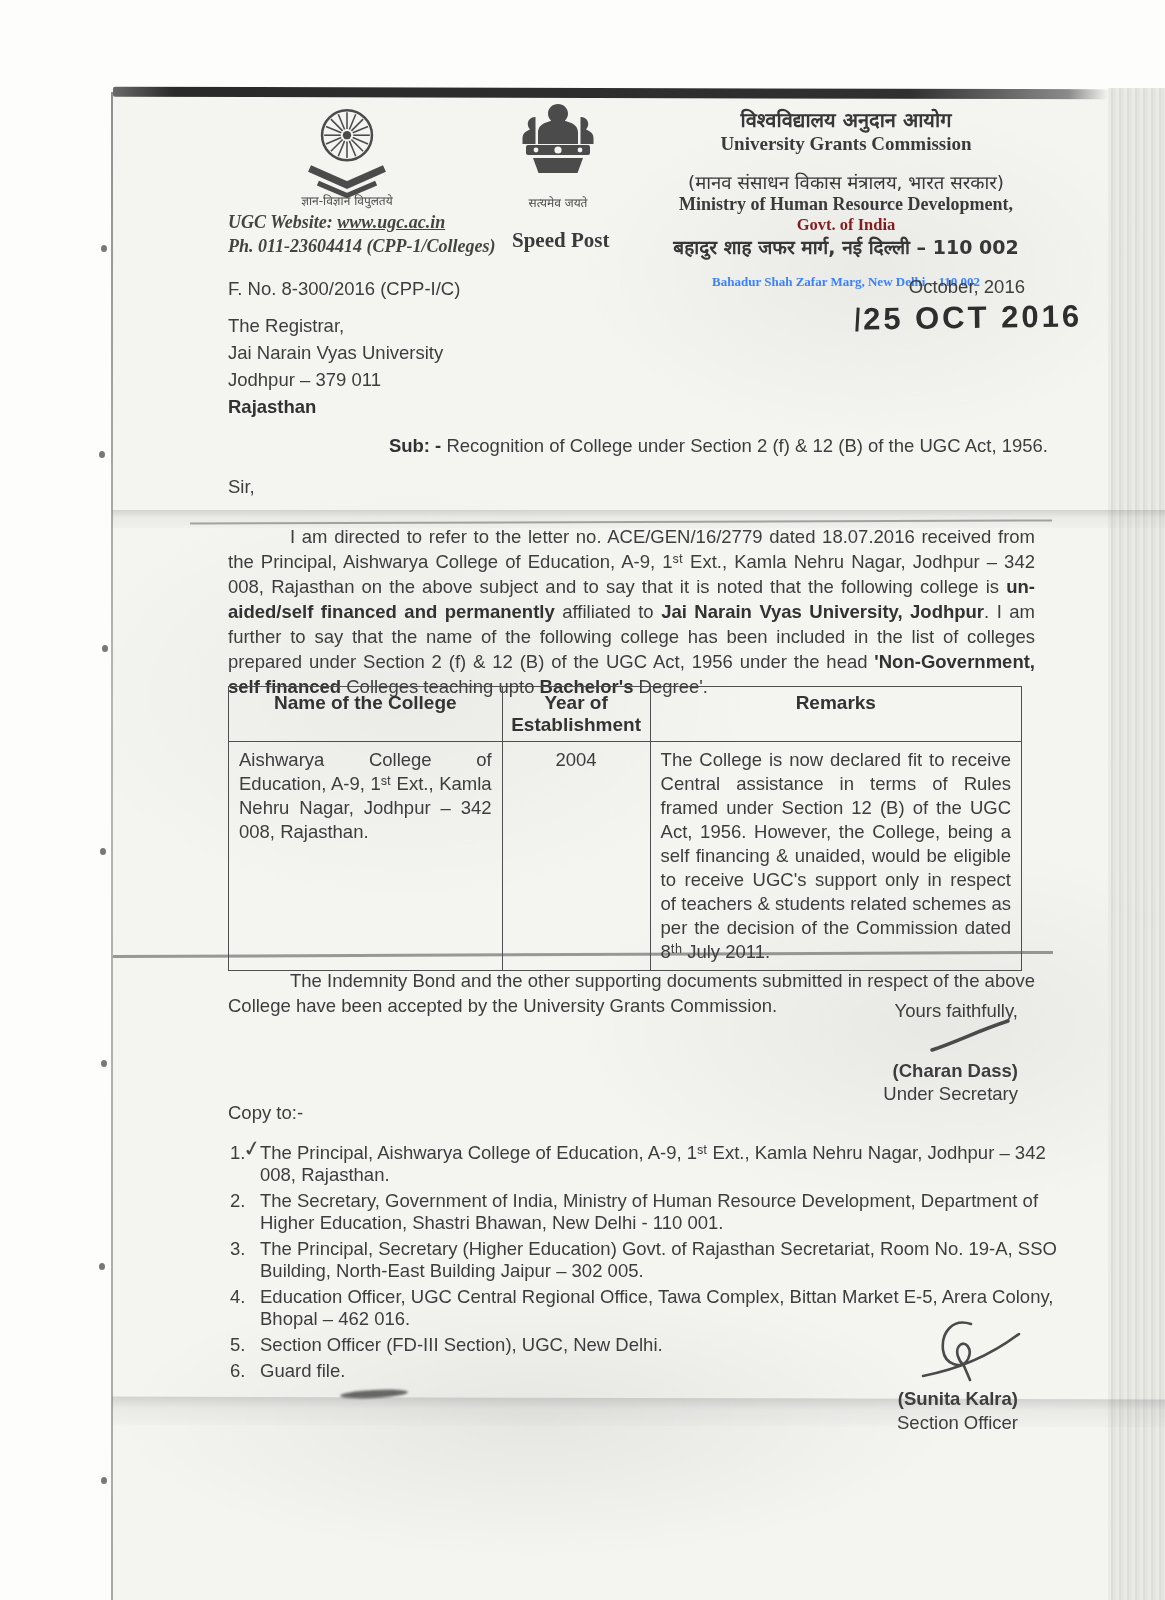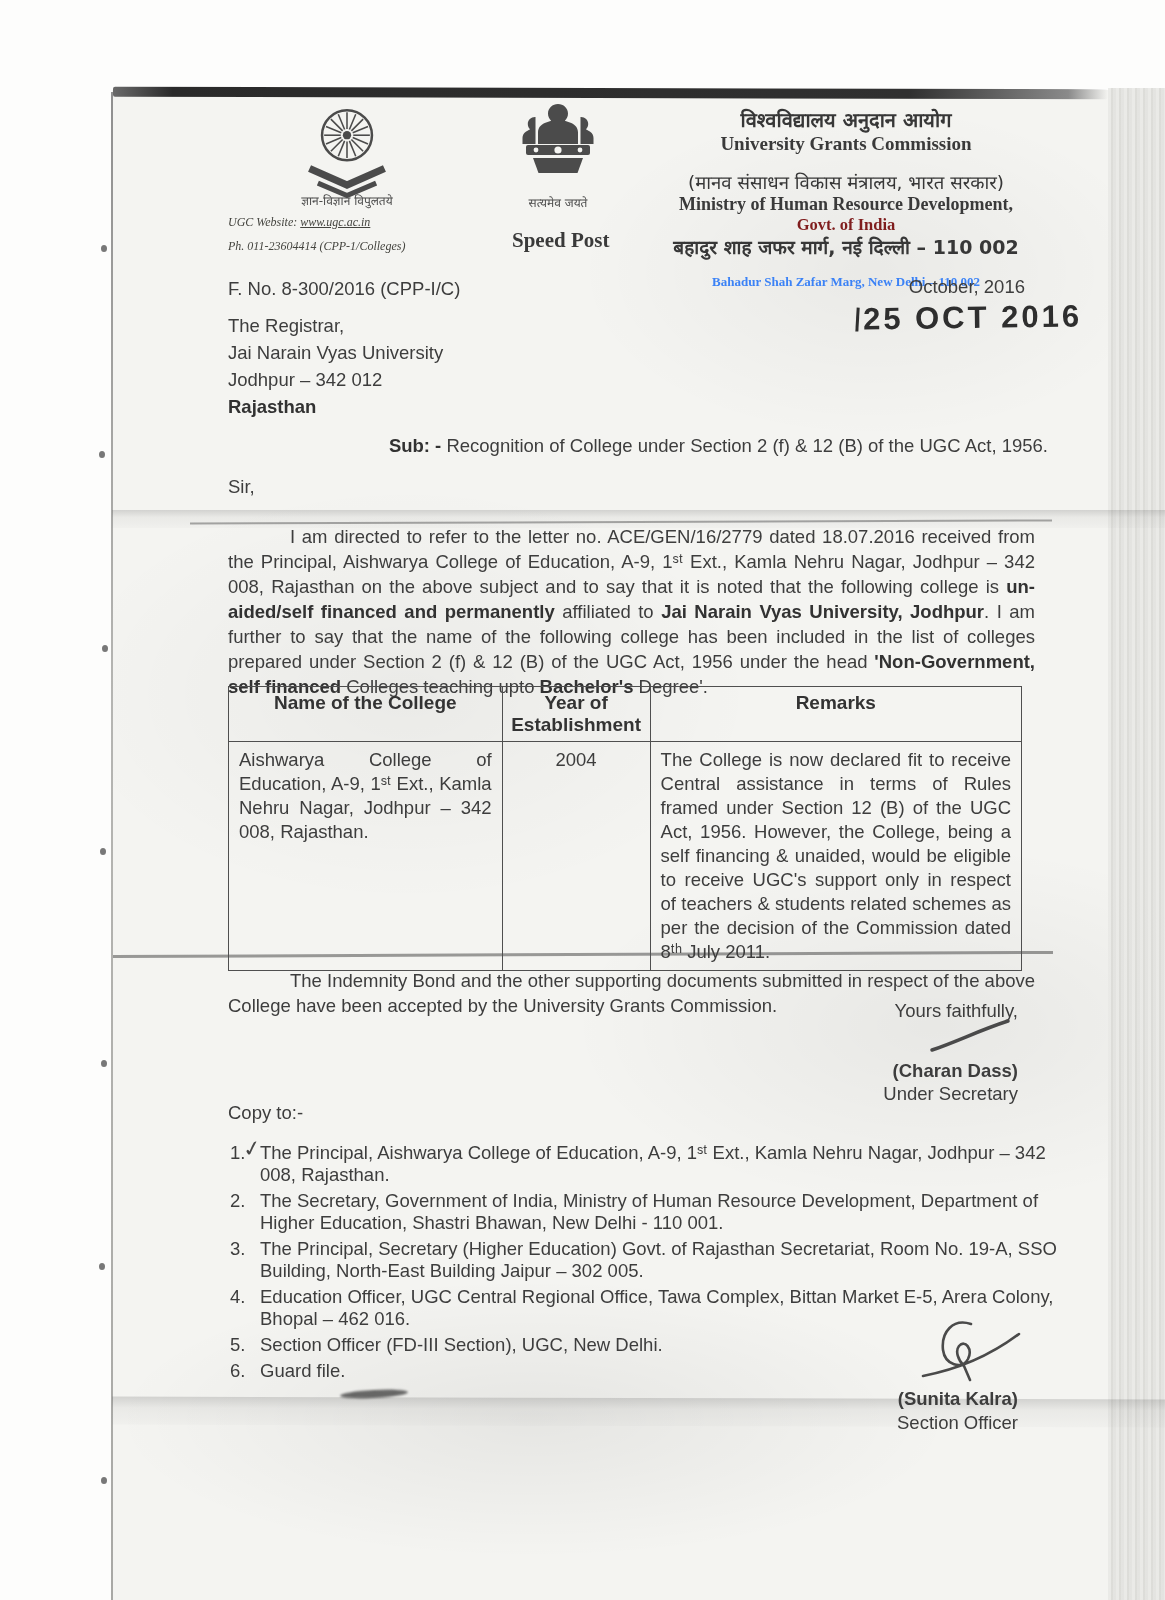--- a/index.html
+++ b/index.html
@@ -40,21 +40,21 @@
   .just{text-align:justify;margin-top:22px;}
   
   .hdr-right{left:622px;top:108px;width:448px;text-align:center;}
   .hdr-right .l1{font-size:20px;font-weight:bold;color:#373737;line-height:24px;}
   .hdr-right .l2{font-size:19px;font-weight:bold;line-height:23px;color:#3a3a3a;}
   .hdr-right .l3{font-size:18.5px;font-weight:normal;line-height:23px;color:#373737;margin-top:16px;}
   .hdr-right .l4{font-size:18px;font-weight:bold;line-height:21px;color:#3a3a3a;}
   .hdr-right .l5{font-size:16.5px;font-weight:bold;line-height:20px;color:#7f1d1d;}
   .hdr-right .l6{font-size:19px;font-weight:bold;line-height:24px;color:#373737;}
   .hdr-right .l7{font-size:13px;font-weight:bold;line-height:22px;color:#3b82f6;margin-top:12px;}
-  .website-block{left:228px;top:210px;font-size:12px;line-height:24px;font-style:italic;font-weight:normal;color:#44443f;}
+  .website-block{left:228px;top:210px;font-size:18px;line-height:24px;font-style:italic;font-weight:bold;color:#44443f;}
   .website-block .url{text-decoration:underline;}
   .speed-post{left:512px;top:228px;font-size:21px;font-weight:bold;color:#3a3a3a;}
   .motto{font-size:12px;color:#4c4c4c;text-align:center;}
   
   .stamp{left:856px;top:300px;font-size:31px;font-weight:bold;letter-spacing:3px;color:#2e2e2e;
     transform:rotate(-.8deg);white-space:nowrap;}
   .stamp::before{content:"";display:inline-block;width:3px;height:24px;background:#2e2e2e;margin-right:4px;transform:translateY(2px) rotate(4deg);}
   
   .ugc-table{left:228px;top:686px;width:794px;border-collapse:collapse;border-radius:26px;}
   .ugc-table th,.ugc-table td{border:1.6px solid #4f4f4f;vertical-align:top;}
@@ -153,21 +153,21 @@
 
   <div class="abs speed-post serif">Speed Post</div>
 
   <div class="abs txt" style="left:228px;top:276px;">F. No. 8-300/2016 (CPP-I/C)</div>
   <div class="abs txt" style="left:820px;top:274px;width:205px;text-align:right;">October, 2016</div>
   <div class="abs stamp">25 OCT 2016</div>
 
   <div class="abs txt" style="left:228px;top:312px;line-height:27px;">
     <div>The Registrar,</div>
     <div>Jai Narain Vyas University</div>
-    <div>Jodhpur – 342 012</div>
+    <div>Jodhpur – 379 011</div>
     <div class="b">Rajasthan</div>
   </div>
 
   <div class="abs txt" style="left:228px;top:433px;width:820px;text-align:right;"><span class="b">Sub: - </span><span>Recognition of College under Section 2 (f) &amp; 12 (B) of the UGC Act, 1956.</span></div>
 
   <div class="abs txt" style="left:228px;top:474px;">Sir,</div>
 
   <div class="abs txt just" style="left:228px;top:502px;width:807px;text-indent:62px;"><span>I am directed to refer to the letter no. ACE/GEN/16/2779 dated 18.07.2016 received from the Principal, Aishwarya College of Education, A-9, 1ˢᵗ Ext., Kamla Nehru Nagar, Jodhpur – 342 008, Rajasthan on the above subject and to say that it is noted that the following college is </span><span class="b">un-aided/self financed and permanently</span><span> affiliated to </span><span class="b">Jai Narain Vyas University, Jodhpur</span><span>. I am further to say that the name of the following college has been included in the list of colleges prepared under Section 2 (f) &amp; 12 (B) of the UGC Act, 1956 under the head </span><span class="b">'Non-Government, self financed</span><span> Colleges teaching upto </span><span class="b">Bachelor's</span><span> Degree'.</span></div>
 
   <table class="abs ugc-table">

